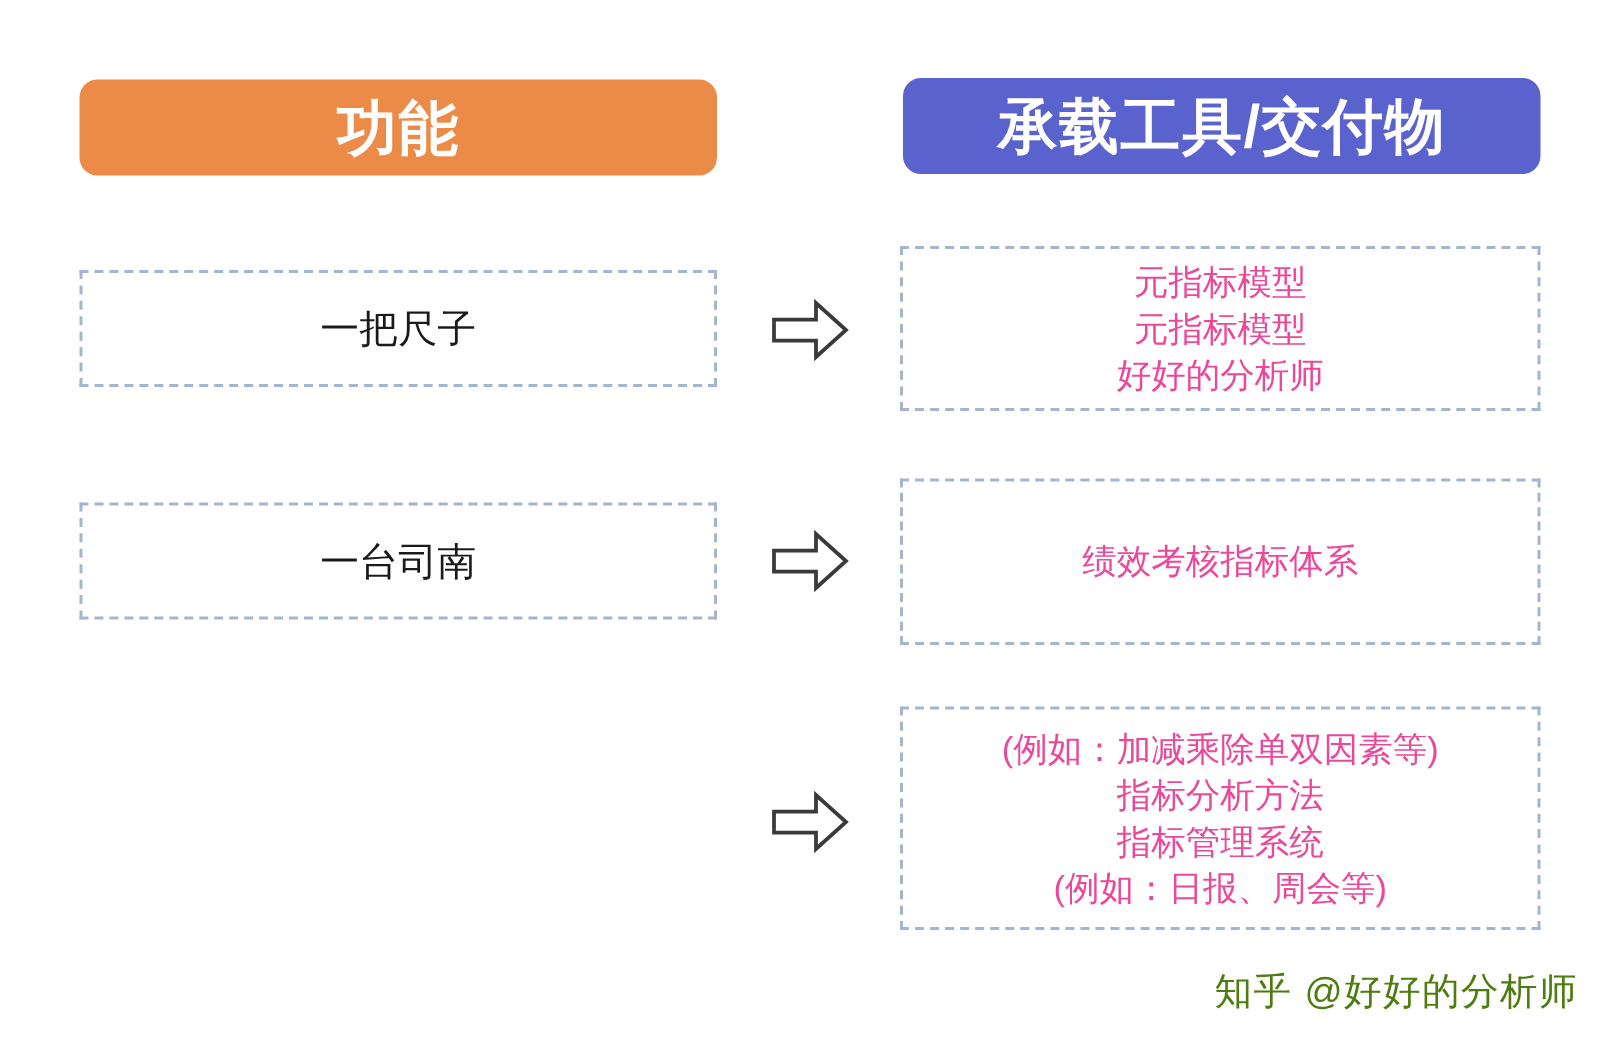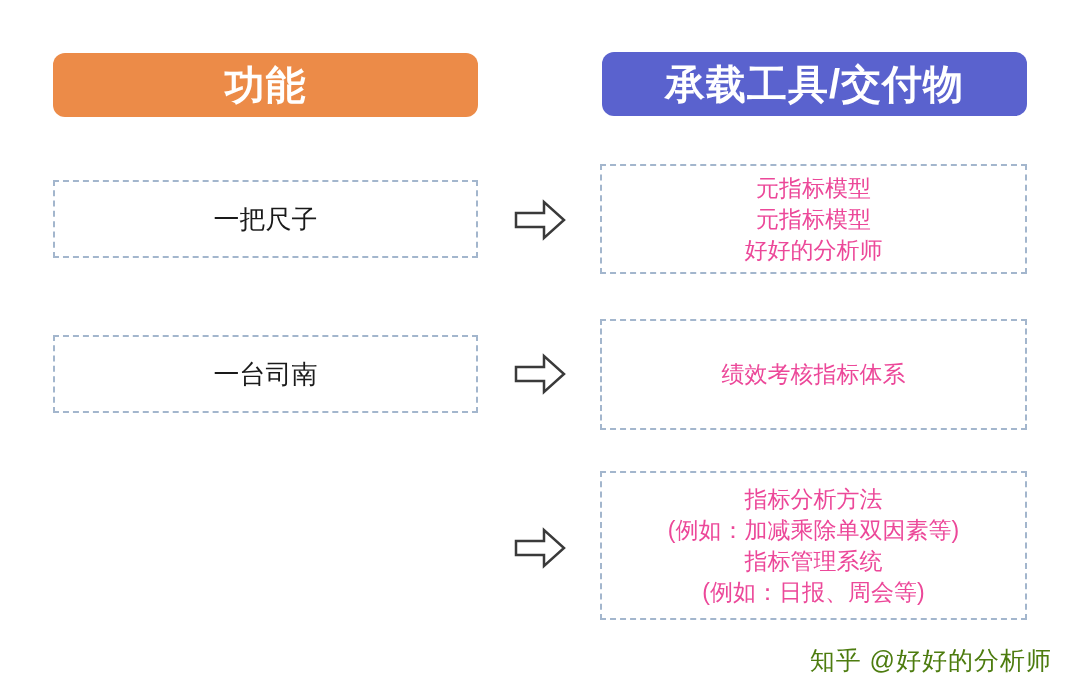--- a/index.html
+++ b/index.html
@@ -114,21 +114,21 @@
     <polygon points="3,16 31,16 31,5 51,23 31,41 31,30 3,30" fill="#ffffff" stroke="#3A3A3A" stroke-width="2.5" stroke-linejoin="miter"></polygon>
   </svg>
   <div class="dashed-box right-box rb-2">
     <div>绩效考核指标体系</div>
   </div>
 
   <svg class="arrow ar-3" viewBox="0 0 54 46">
     <polygon points="3,16 31,16 31,5 51,23 31,41 31,30 3,30" fill="#ffffff" stroke="#3A3A3A" stroke-width="2.5" stroke-linejoin="miter"></polygon>
   </svg>
   <div class="dashed-box right-box rb-3">
+    <div>(例如：加减乘除单双因素等)</div>
     <div>指标分析方法</div>
-    <div>(例如：加减乘除单双因素等)</div>
     <div>指标管理系统</div>
     <div>(例如：日报、周会等)</div>
   </div>
 
   <div class="watermark">知乎 @好好的分析师</div>
 
 </div>
 
 </body></html>

